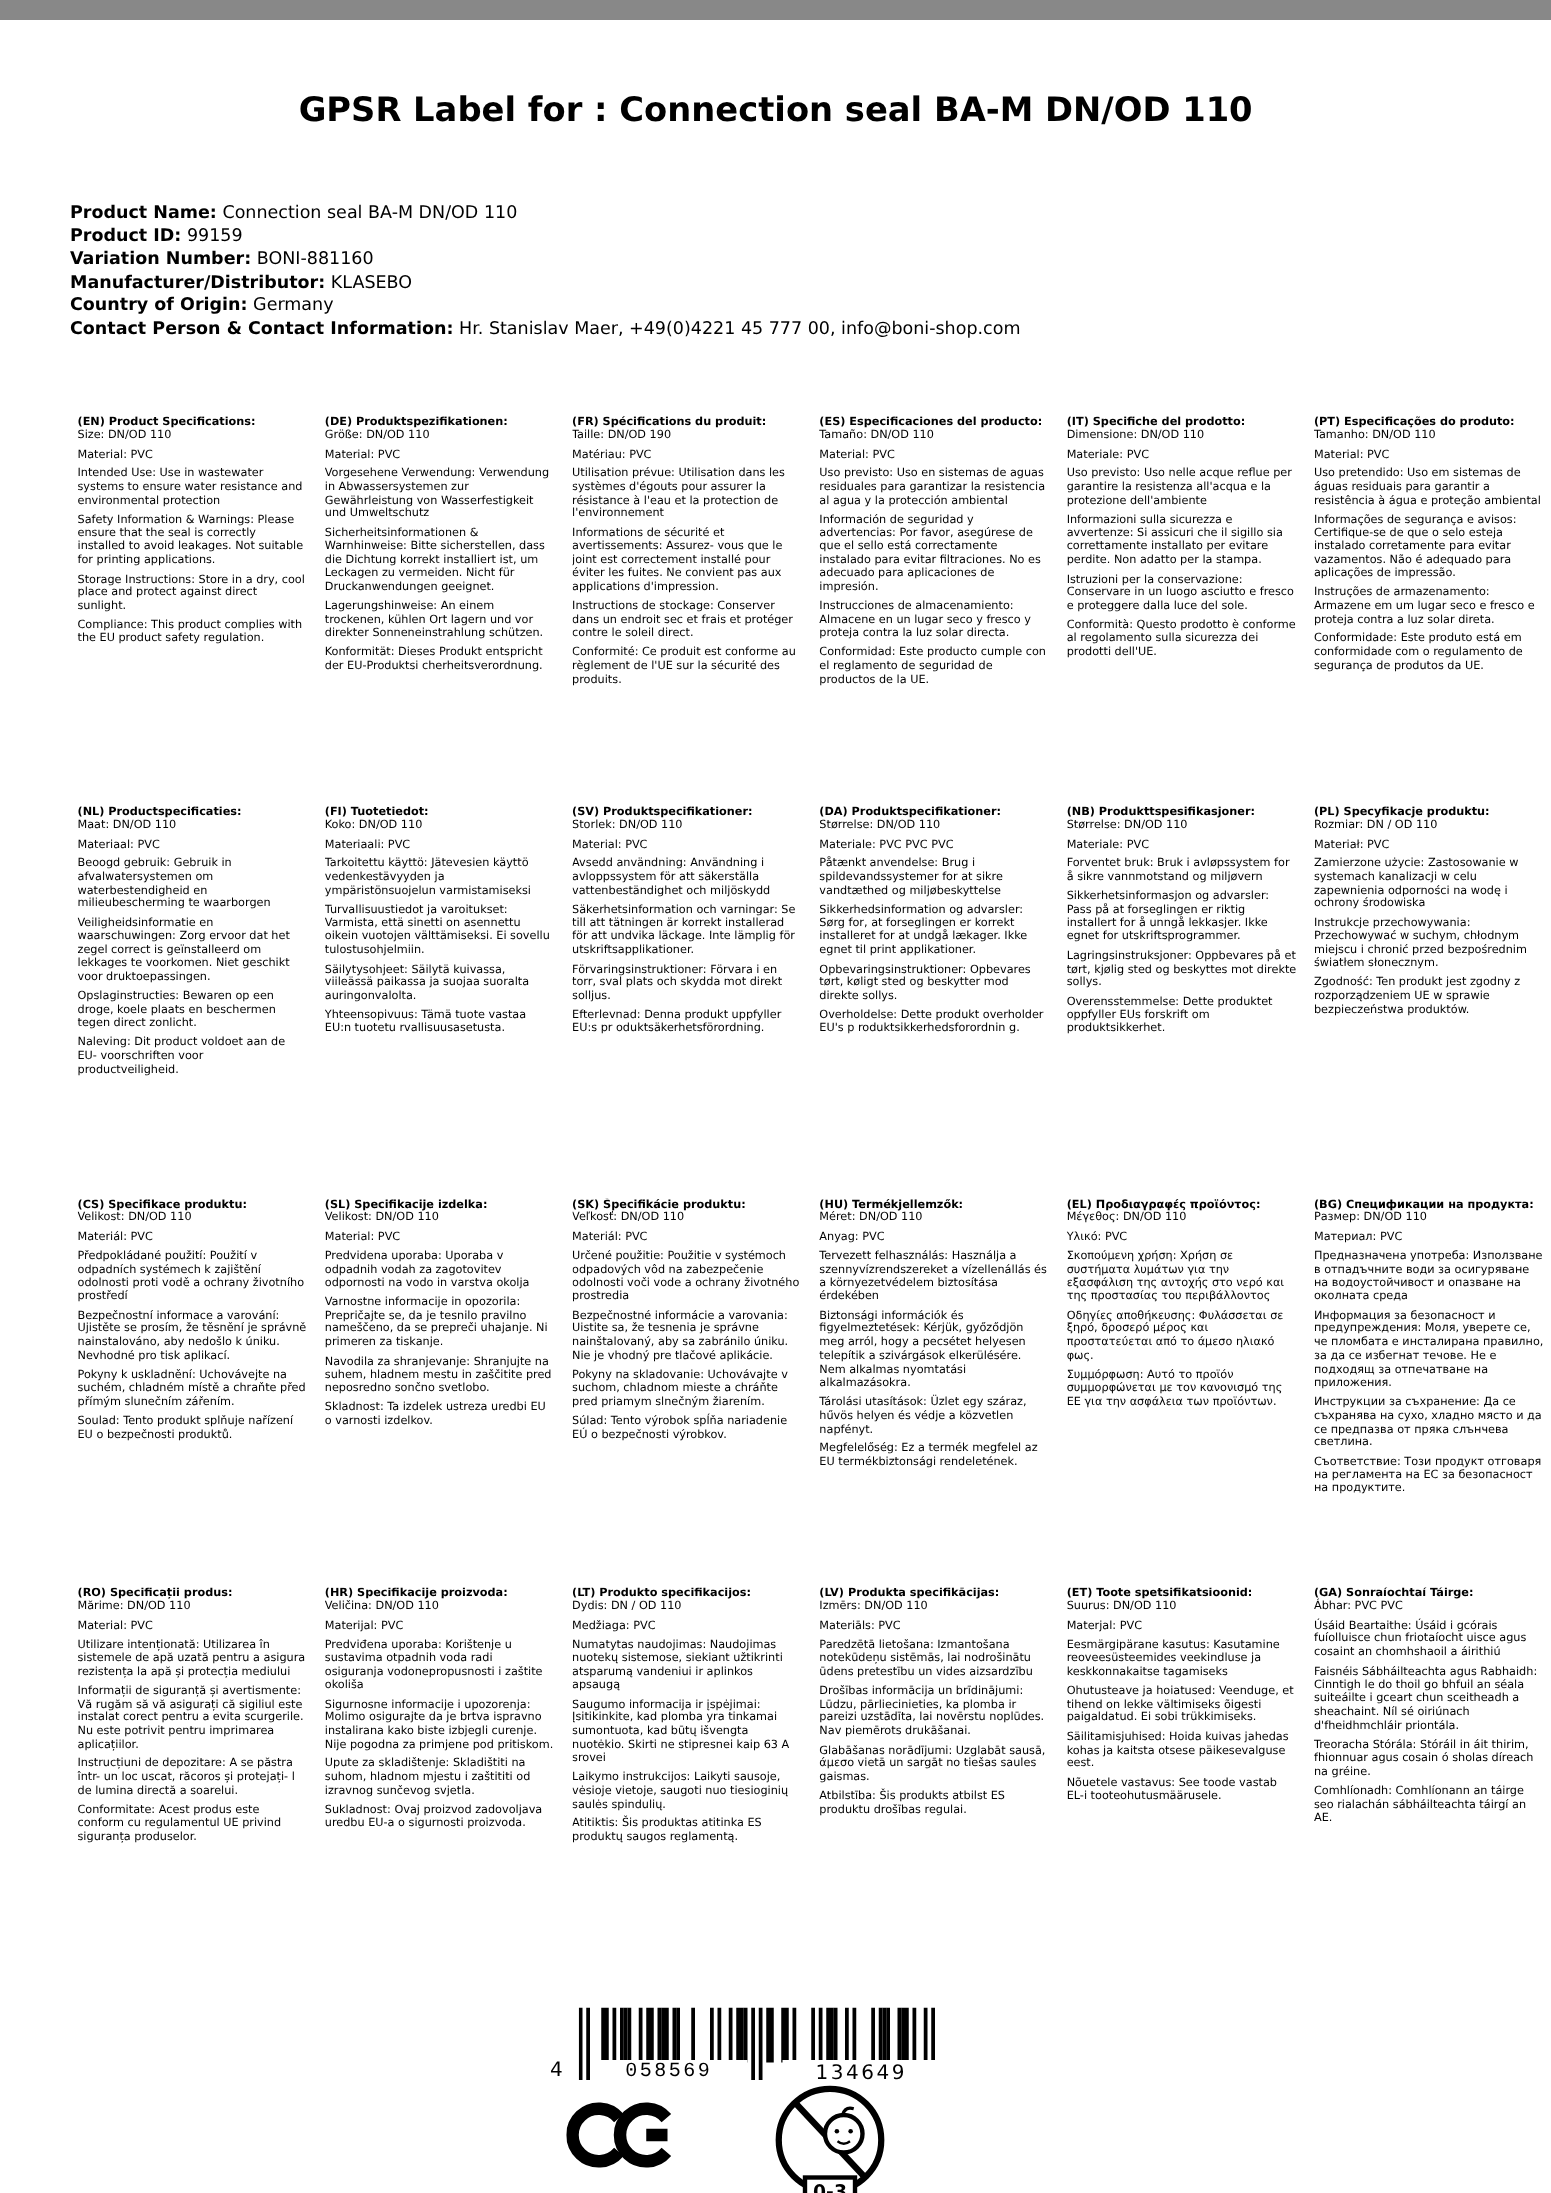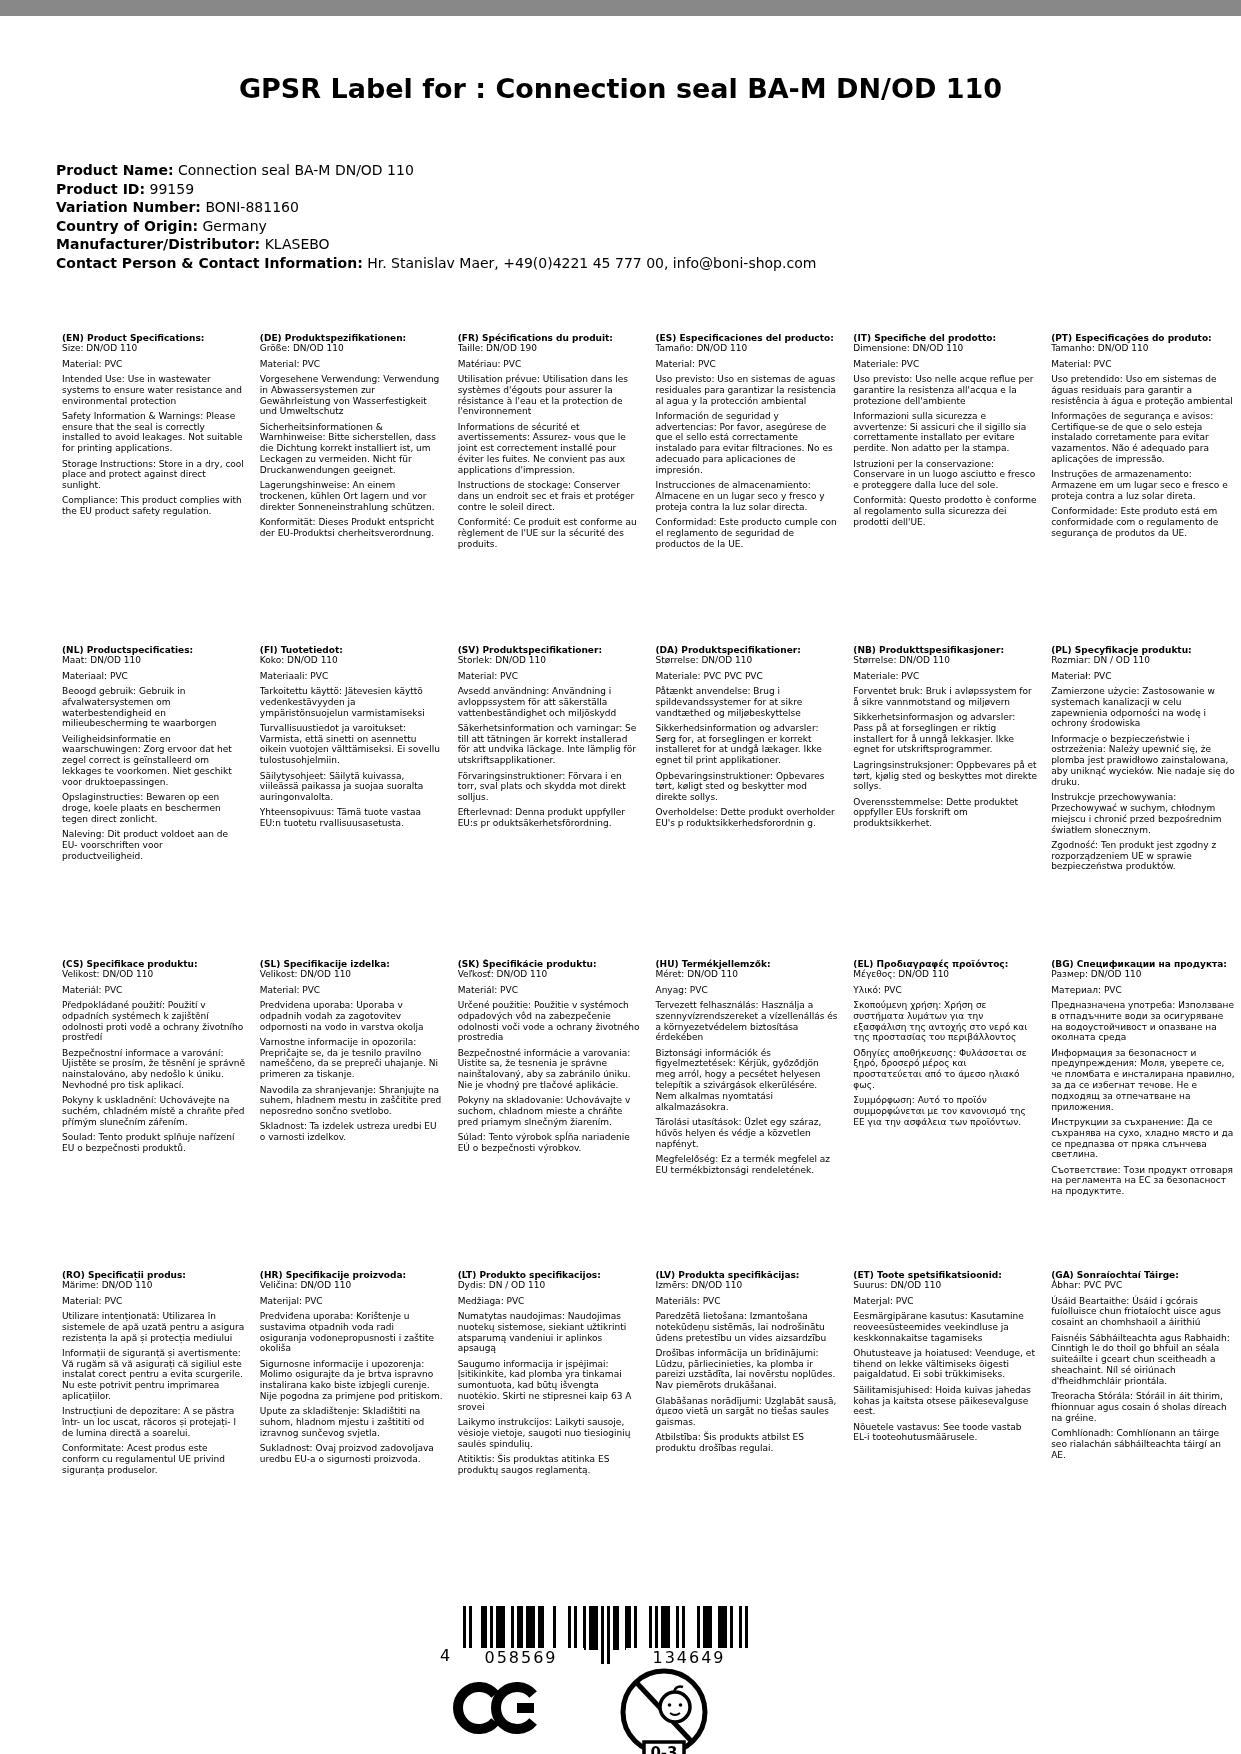--- a/index.html
+++ b/index.html
@@ -25,21 +25,21 @@
   .block .block-header{font-weight:bold;margin:0;}
   .block p{margin:0 0 4.5px 0;}
   .footer{position:relative;height:200px;}
   .barcode{position:absolute;left:440px;top:36px;width:312px;height:64px;}
   .bc-prefix{position:absolute;left:0;top:40px;font-size:16px;}
   .barcode svg.bars{position:absolute;left:23px;top:0;}
   .bc-left,.bc-right{
     position:absolute;top:42px;width:126px;text-align:center;background:#fff;
     font-size:16px;letter-spacing:2px;height:18px;
   }
-  .bc-left{left:18px;}
+  .bc-left{left:32px;font-family:Liberation Mono, monospace;}
   .bc-right{left:186px;}
   .ce-mark{position:absolute;left:453px;top:106px;}
   .age-warning{position:absolute;left:616px;top:96px;}
 </style>
 </head>
 <body>
 
 <div class="page">
 
   <h1 class="title">GPSR Label for : Connection seal BA-M DN/OD 110</h1>
@@ -51,26 +51,26 @@
     </div>
     <div class="row">
       <b>Product ID:</b>
       <span class="val">99159</span>
     </div>
     <div class="row">
       <b>Variation Number:</b>
       <span class="val">BONI-881160</span>
     </div>
     <div class="row">
+      <b>Manufacturer/Distributor:</b>
+      <span class="val">KLASEBO</span>
+    </div>
+    <div class="row">
       <b>Country of Origin:</b>
       <span class="val">Germany</span>
-    </div>
-    <div class="row">
-      <b>Manufacturer/Distributor:</b>
-      <span class="val">KLASEBO</span>
     </div>
     <div class="row">
       <b>Contact Person &amp; Contact Information:</b>
       <span class="val">Hr. Stanislav Maer, +49(0)4221 45 777 00, info@boni-shop.com</span>
     </div>
   </div>
 
   <div class="grid">
       <div class="block">
         <div class="block-header">(EN) Product Specifications:</div>
@@ -169,21 +169,20 @@
         <p>Forventet bruk: Bruk i avløpssystem for å sikre vannmotstand og miljøvern</p>
         <p>Sikkerhetsinformasjon og advarsler: Pass på at forseglingen er riktig installert for å unngå lekkasjer. Ikke egnet for utskriftsprogrammer.</p>
         <p>Lagringsinstruksjoner: Oppbevares på et tørt, kjølig sted og beskyttes mot direkte sollys.</p>
         <p>Overensstemmelse: Dette produktet oppfyller EUs forskrift om produktsikkerhet.</p>
       </div>
       <div class="block">
         <div class="block-header">(PL) Specyfikacje produktu:</div>
         <p>Rozmiar: DN / OD 110</p>
         <p>Materiał: PVC</p>
         <p>Zamierzone użycie: Zastosowanie w systemach kanalizacji w celu zapewnienia odporności na wodę i ochrony środowiska</p>
-        <p>Informacje o bezpieczeństwie i ostrzeżenia: Należy upewnić się, że plomba jest prawidłowo zainstalowana, aby uniknąć wycieków. Nie nadaje się do druku.</p>
         <p>Instrukcje przechowywania: Przechowywać w suchym, chłodnym miejscu i chronić przed bezpośrednim światłem słonecznym.</p>
         <p>Zgodność: Ten produkt jest zgodny z rozporządzeniem UE w sprawie bezpieczeństwa produktów.</p>
       </div>
       <div class="block">
         <div class="block-header">(CS) Specifikace produktu:</div>
         <p>Velikost: DN/OD 110</p>
         <p>Materiál: PVC</p>
         <p>Předpokládané použití: Použití v odpadních systémech k zajištění odolnosti proti vodě a ochrany životního prostředí</p>
         <p>Bezpečnostní informace a varování: Ujistěte se prosím, že těsnění je správně nainstalováno, aby nedošlo k úniku. Nevhodné pro tisk aplikací.</p>
         <p>Pokyny k uskladnění: Uchovávejte na suchém, chladném místě a chraňte před přímým slunečním zářením.</p>

